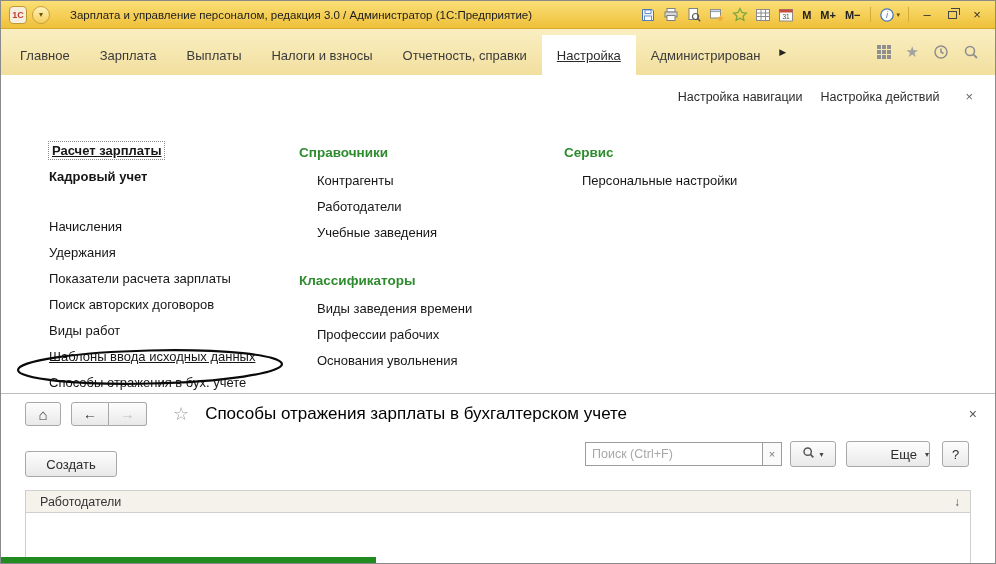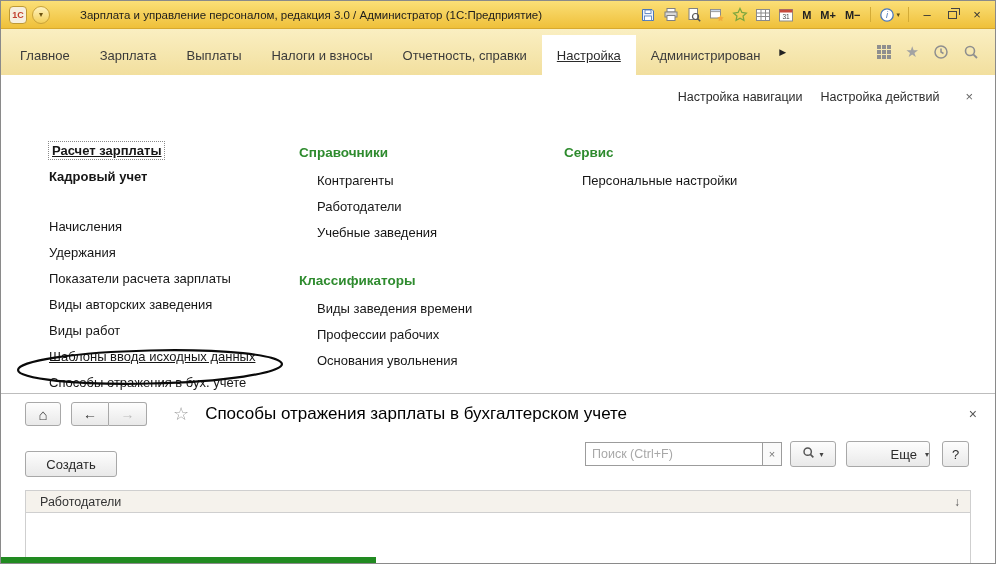--- a/index.html
+++ b/index.html
@@ -8,21 +8,21 @@
 
   
   .titlebar { position:absolute; left:0; top:0; right:0; height:28px;
     background:linear-gradient(#fbdf77,#efc03a); border-bottom:1px solid #d8a92f;
     display:flex; align-items:center; padding:0 8px; }
   .logo { width:18px; height:18px; border-radius:4px; background:#f6efdf; border:1px solid #bf9a34;
     color:#c2402f; font-weight:bold; font-size:9px; display:flex; align-items:center; justify-content:center; flex:none; }
   .mainmenu-btn { width:18px; height:18px; border-radius:50%; margin-left:5px; flex:none; cursor:pointer;
     background:linear-gradient(#fff3c0,#f3cf58); border:1px solid #c9a33a;
     display:flex; align-items:center; justify-content:center; font-size:8px; color:#6b5210; }
-  .title-text { margin-left:30px; font-size:11.5px; color:#1c1c1c; white-space:nowrap; overflow:hidden; }
+  .title-text { margin-left:20px; font-size:11.5px; color:#1c1c1c; white-space:nowrap; overflow:hidden; }
   .tb-icons { margin-left:auto; display:flex; align-items:center; gap:5px; flex:none; }
   .tbi { width:18px; height:18px; display:flex; align-items:center; justify-content:center; cursor:pointer; }
   .tbi.mbtn { width:auto; padding:0 2px; font-size:11px; color:#222; font-weight:bold; }
   .info-wrap { display:flex; align-items:center; cursor:pointer; }
   .caret-sm { font-size:7px; color:#5a4a18; margin-left:1px; }
   .tb-sep { width:1px; height:15px; background:#d3ab36; margin:0 3px; }
   .winctl { width:20px; height:18px; display:flex; align-items:center; justify-content:center;
     font-size:13px; color:#333; cursor:pointer; }
   .restore-glyph { position:relative; width:9px; height:8px; border:1px solid #444; display:inline-block; }
   .restore-glyph::before { content:""; position:absolute; left:2px; top:-4px; width:8px; height:6px;
@@ -233,21 +233,21 @@
       <div class="row">
           <span class="link">Начисления</span>
         </div>
       <div class="row">
           <span class="link">Удержания</span>
         </div>
       <div class="row">
           <span class="link">Показатели расчета зарплаты</span>
         </div>
       <div class="row">
-          <span class="link">Виды авторских заведения</span>
+          <span class="link">Поиск авторских договоров</span>
         </div>
       <div class="row">
           <span class="link">Виды работ</span>
         </div>
       <div class="row">
           <span class="link underline">Шаблоны ввода исходных данных</span>
         </div>
       <div class="row">
           <span class="link">Способы отражения в бух. учете</span>
         </div>

